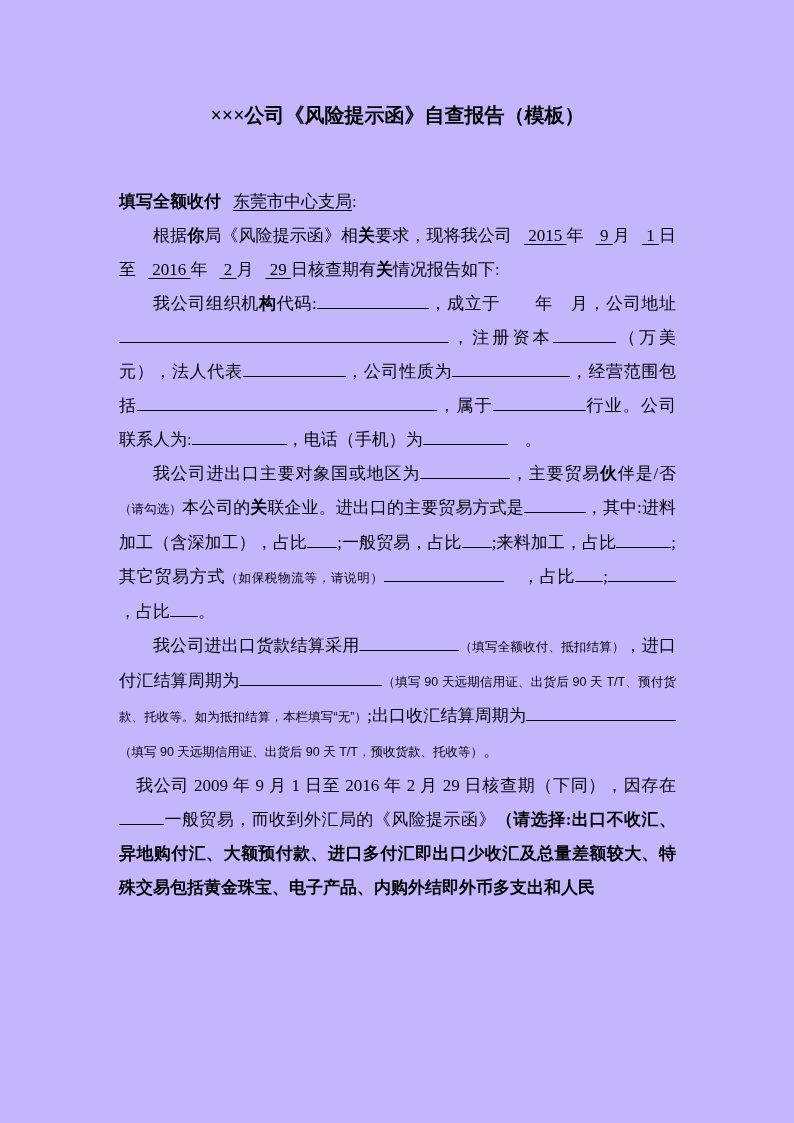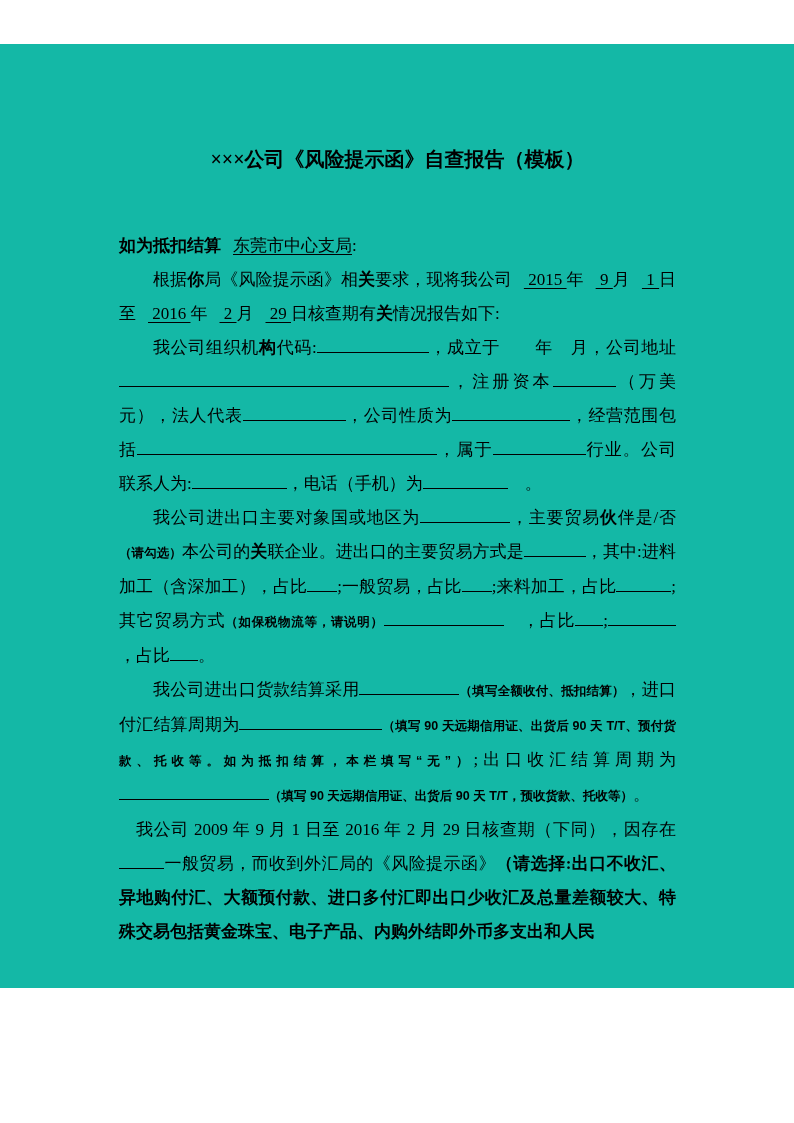--- a/index.html
+++ b/index.html
@@ -4,56 +4,55 @@
 <style>
   html,body{margin:0;padding:0;background:#ffffff;}
   body{
     width:794px;height:1123px;
     color:#000000;
     font-family:"Liberation Serif", serif;
     overflow:hidden;
   }
   .page{
     box-sizing:border-box;
-    width:794px;height:944px;
+    width:794px;height:1123px;
     padding:103px 118px 40px 119px;
-    background:#14b8a6;
-    margin-top:44px;
+    background:#c4b5fd;
   }
   .title{
     font-size:20px;
     font-weight:bold;
     text-align:center;
     line-height:24px;
     margin:0 0 58px 0;
   }
   .para{
     font-size:17px;
     line-height:34px;
     margin:0;
     text-align:justify;
     word-break:break-all;
   }
   .heading{font-weight:bold;}
   .b{font-weight:bold;}
   .u{text-decoration:underline;text-underline-offset:3px;padding-left:12px;}
-  .sm{font-size:12.5px;font-family:"Liberation Sans", sans-serif;font-weight:bold;}
+  .sm{font-size:12.5px;font-family:"Liberation Sans", sans-serif;}
   .blank{
     display:inline-block;
     border-bottom:1px solid #000;
     height:16px;
     vertical-align:baseline;
   }
 </style>
 </head>
 <body>
 
 <div class="page">
   <h1 class="title">×××公司《风险提示函》自查报告（模板）</h1>
   <div id="doc-body">
-      <p class="para" style="text-indent: 0px;"><span class="b">如为抵扣结算</span><span class="u">东莞市中心支局</span><span class="">:</span></p>
+      <p class="para" style="text-indent: 0px;"><span class="b">填写全额收付</span><span class="u">东莞市中心支局</span><span class="">:</span></p>
       <p class="para" style="text-indent: 34px;"><span class="">根据</span><span class="b">你</span><span class="">局《风险提示函》相</span><span class="b">关</span><span class="">要求，现将我公司</span><span class="u"> 2015 </span><span class="">年</span><span class="u"> 9 </span><span class="">月</span><span class="u"> 1 </span><span class="">日至</span><span class="u"> 2016 </span><span class="">年</span><span class="u"> 2 </span><span class="">月</span><span class="u"> 29 </span><span class="">日核查期有</span><span class="b">关</span><span class="">情况报告如下:</span></p>
       <p class="para" style="text-indent: 34px;"><span class="">我公司组织机</span><span class="b">构</span><span class="">代码:</span><span class="blank" style="width: 112px;"></span><span class="">，成立于　　年　月，公司地址</span><span class="blank" style="width: 330px;"></span><span class="">，注册资本</span><span class="blank" style="width: 63px;"></span><span class="">（万美元），法人代表</span><span class="blank" style="width: 103px;"></span><span class="">，公司性质为</span><span class="blank" style="width: 118px;"></span><span class="">，经营范围包括</span><span class="blank" style="width: 300px;"></span><span class="">，属于</span><span class="blank" style="width: 93px;"></span><span class="">行业。公司联系人为:</span><span class="blank" style="width: 95px;"></span><span class="">，电话（手机）为</span><span class="blank" style="width: 85px;"></span><span class="">　。</span></p>
       <p class="para" style="text-indent: 34px;"><span class="">我公司进出口主要对象国或地区为</span><span class="blank" style="width: 90px;"></span><span class="">，主要贸易</span><span class="b">伙</span><span class="">伴是/否</span><span class="sm">（请勾选）</span><span class="">本公司的</span><span class="b">关</span><span class="">联企业。进出口的主要贸易方式是</span><span class="blank" style="width: 62px;"></span><span class="">，其中:进料加工（含深加工），占比</span><span class="blank" style="width: 30px;"></span><span class="">;一般贸易，占比</span><span class="blank" style="width: 30px;"></span><span class="">;来料加工，占比</span><span class="blank" style="width: 55px;"></span><span class="">;其它贸易方式</span><span class="sm">（如保税物流等，请说明）</span><span class="blank" style="width: 120px;"></span><span class="">　，占比</span><span class="blank" style="width: 28px;"></span><span class="">;</span><span class="blank" style="width: 68px;"></span><span class="">，占比</span><span class="blank" style="width: 28px;"></span><span class="">。</span></p>
       <p class="para" style="text-indent: 34px;"><span class="">我公司进出口货款结算采用</span><span class="blank" style="width: 100px;"></span><span class="sm">（填写全额收付、抵扣结算）</span><span class="">，进口付汇结算周期为</span><span class="blank" style="width: 143px;"></span><span class="sm">（填写 90 天远期信用证、出货后 90 天 T/T、预付货款、托收等。如为抵扣结算，本栏填写“无”）</span><span class="">;出口收汇结算周期为</span><span class="blank" style="width: 150px;"></span><span class="sm">（填写 90 天远期信用证、出货后 90 天 T/T，预收货款、托收等）</span><span class="">。</span></p>
       <p class="para" style="text-indent: 17px;"><span class="">我公司 2009 年 9 月 1 日至 2016 年 2 月 29 日核查期（下同），因存在</span><span class="blank" style="width: 45px;"></span><span class="">一般贸易，而收到外汇局的《风险提示函》</span><span class="b">（请选择:出口不收汇、异地购付汇、大额预付款、进口多付汇即出口少收汇及总量差额较大、特殊交易包括黄金珠宝、电子产品、内购外结即外币多支出和人民</span></p>
     </div>
 </div>
 
 </body></html>

